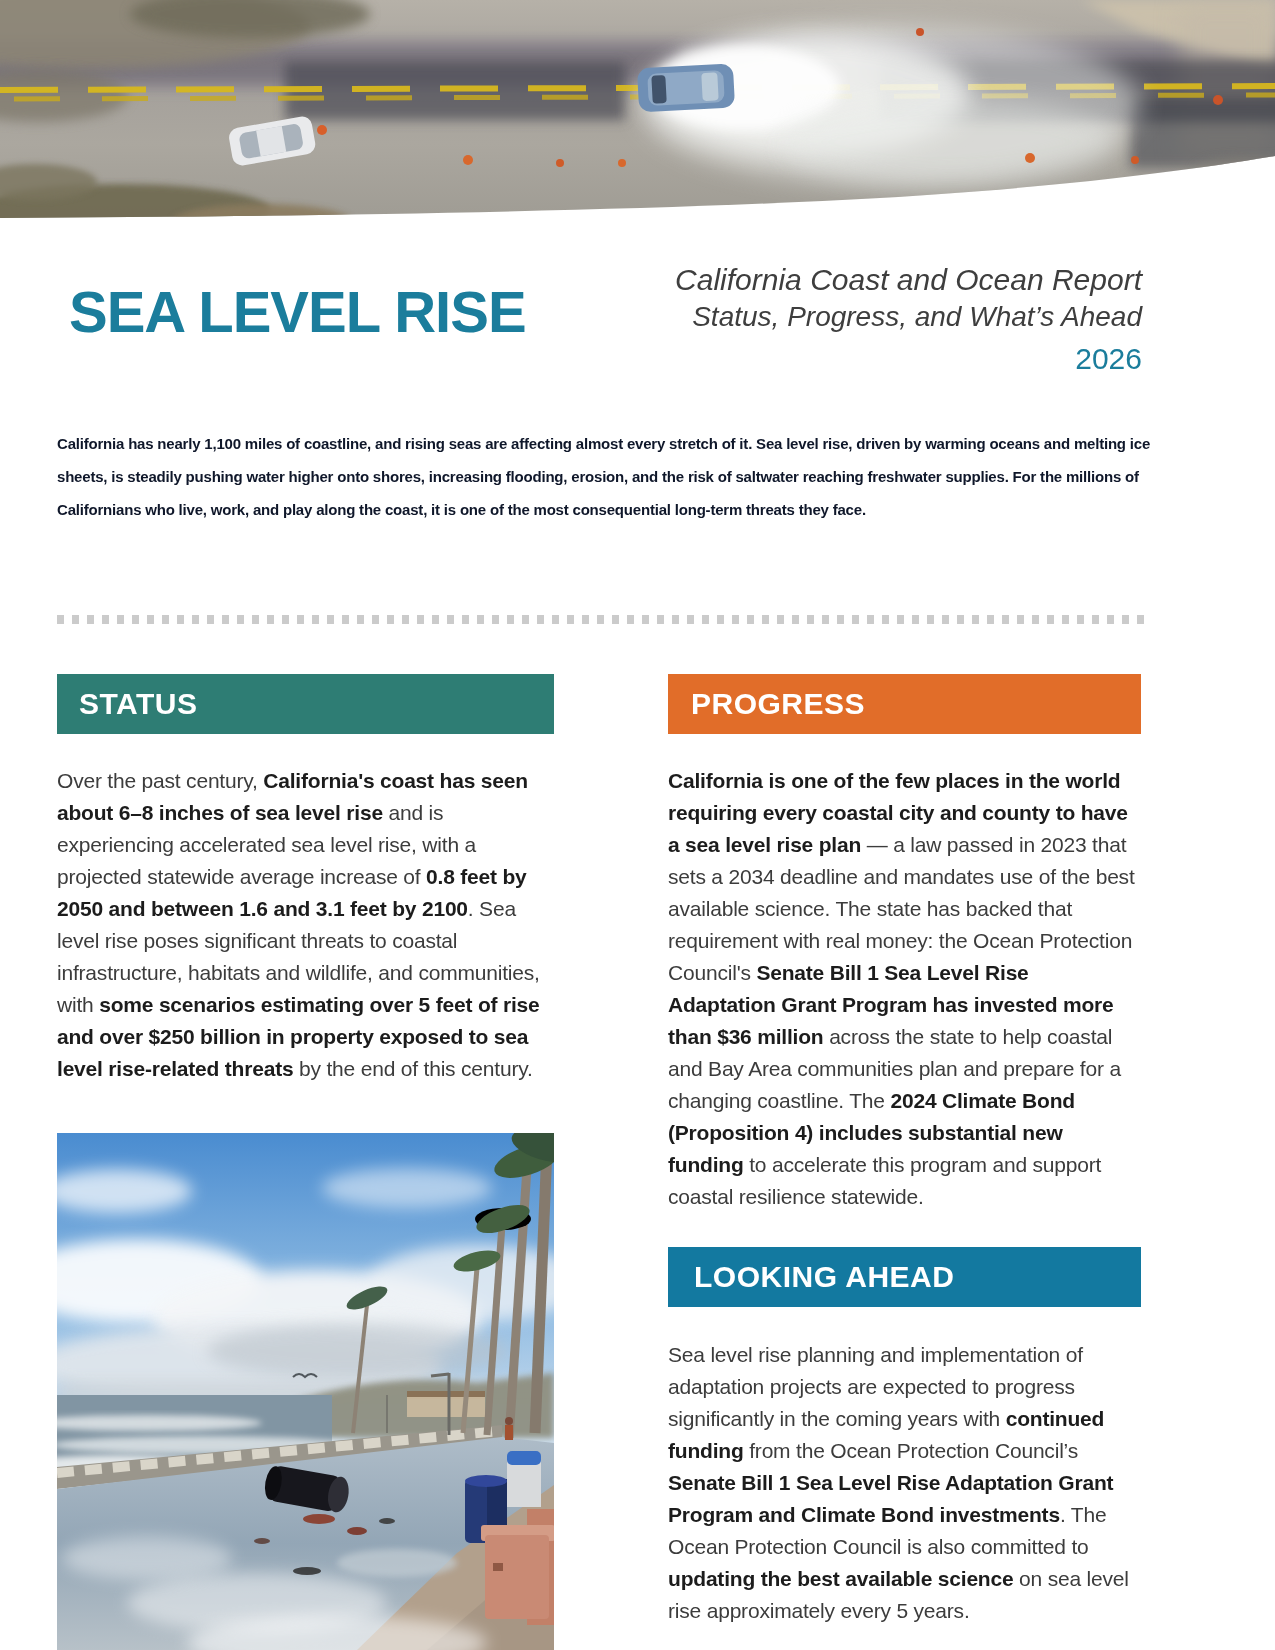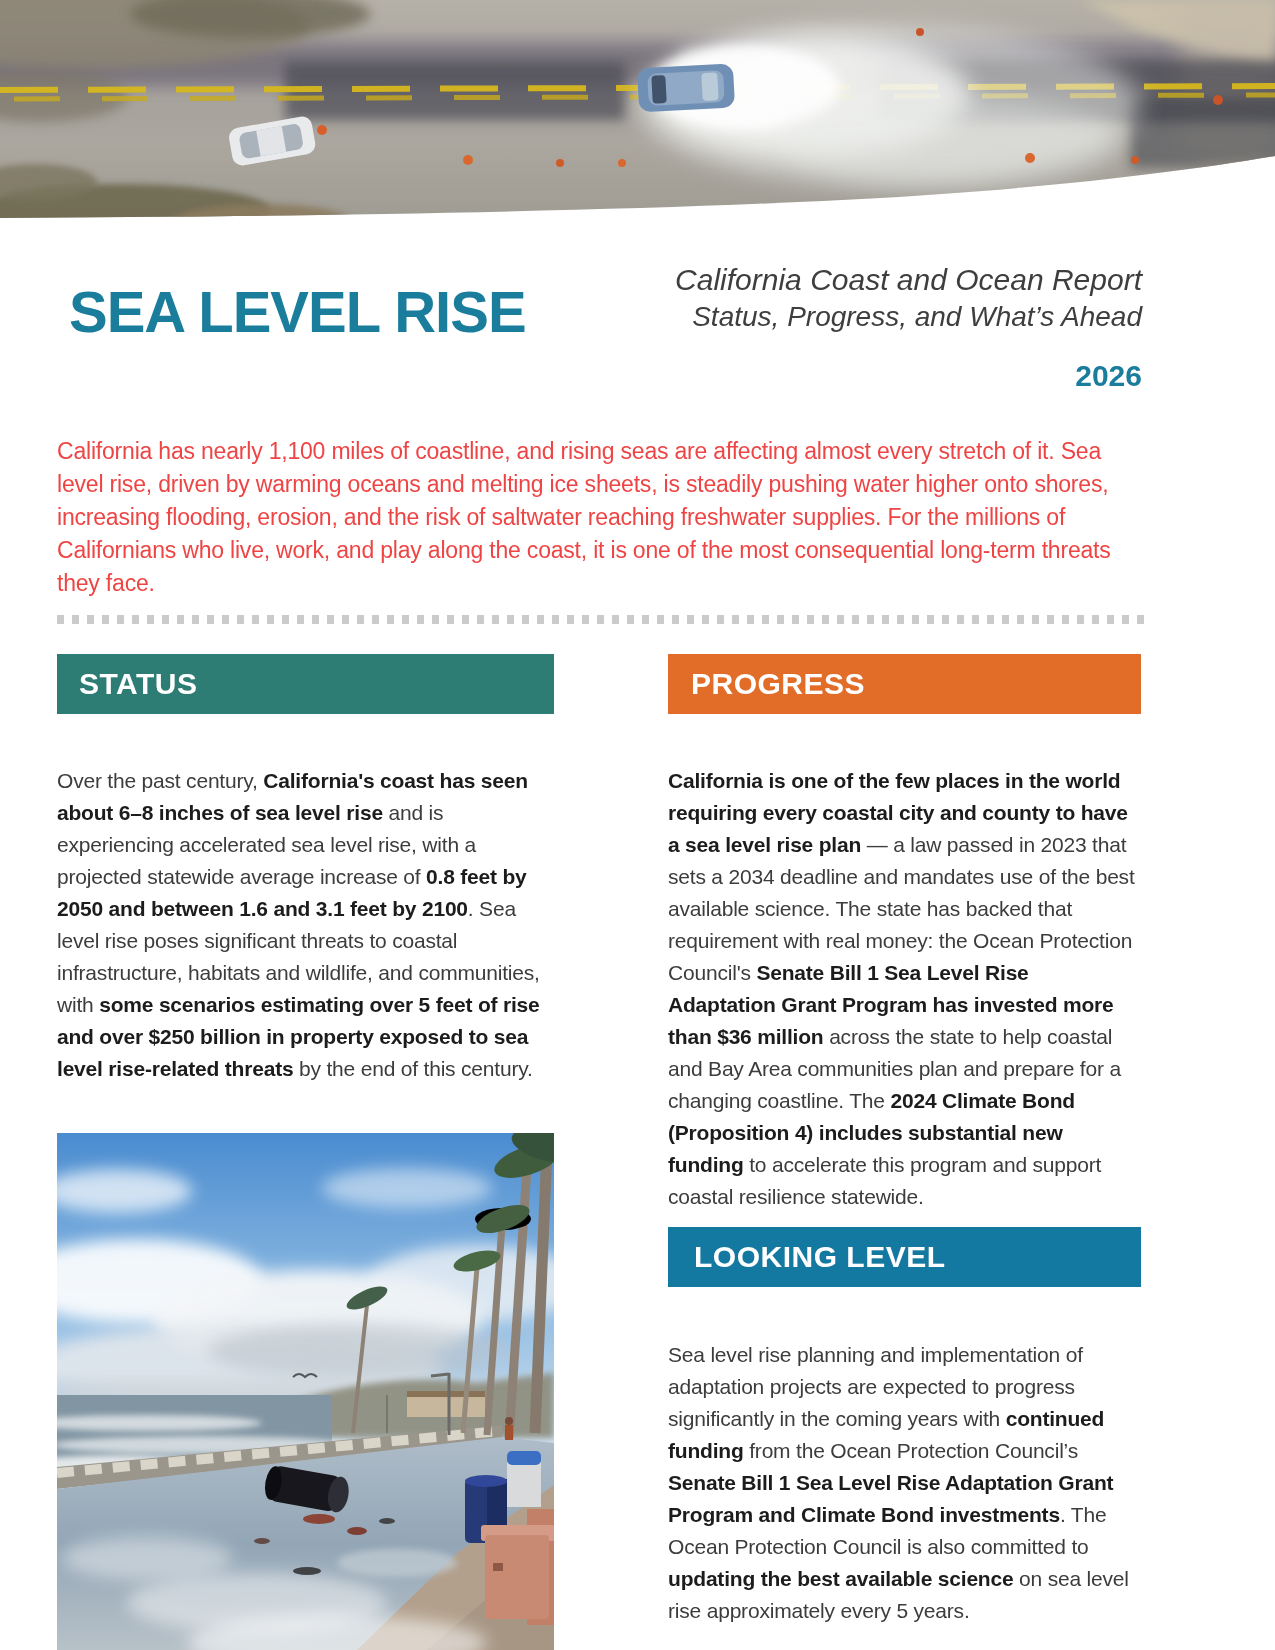--- a/index.html
+++ b/index.html
@@ -9,32 +9,32 @@
   }
   .header-photo{position:absolute;top:0;left:0;width:1275px;height:232px;}
   .page-title{
     position:absolute;left:55px;top:268px;margin:14px;
     font-size:58px;font-weight:800;letter-spacing:-1px;
     color:var(--title-teal,#1B7D9C);line-height:1.05;
   }
   .report-block{position:absolute;right:133px;top:260px;text-align:right;color:#3e3e3e;}
   .report-title{font-size:30px;line-height:1.3;font-weight:400;font-style:italic;}
   .report-subtitle{font-size:28px;line-height:1.3;font-style:italic;}
-  .report-year{font-size:30px;line-height:1.25;font-weight:700;color:var(--title-teal,#1B7D9C);margin-top:22px;}
+  .report-year{font-size:30px;line-height:1.25;font-weight:400;color:var(--title-teal,#1B7D9C);margin-top:5px;}
   .intro{
     position:absolute;left:57px;top:412px;width:1096px;
-    font-size:23px;line-height:33px;letter-spacing:-0.2px;color:#ef4444;
+    font-size:15px;line-height:33px;letter-spacing:-0.2px;color:#0f172a;font-weight:bold;
   }
   .divider{
     position:absolute;left:57px;top:615px;width:1088px;height:9px;
     background:repeating-linear-gradient(90deg,#cbcbcb 0 7px,#ffffff 7px 15px);
   }
   .bar{
     position:absolute;height:60px;box-sizing:border-box;display:flex;align-items:center;
-    color:#ffffff;font-weight:700;font-size:30px;letter-spacing:0.5px;
+    color:#ffffff;font-weight:700;font-size:30px;letter-spacing:0.5px;margin-top:20px;
   }
   .bar-status{left:57px;top:654px;width:497px;background:var(--status-teal,#2E7D74);padding-left:22px;}
   .bar-progress{left:668px;top:654px;width:473px;background:var(--progress-orange,#E16D29);padding-left:23px;}
   .bar-ahead{left:668px;top:1227px;width:473px;background:var(--ahead-blue,#1379A0);padding-left:26px;}
   .body-text{font-size:21px;line-height:32px;letter-spacing:-0.2px;color:#3c3c3c;position:absolute;}
   .body-text b{font-weight:700;color:#1c1c1c;}
   .status-text{left:57px;top:744px;width:497px;}
   .progress-text{left:668px;top:744px;width:473px;}
   .ahead-text{left:668px;top:1318px;width:473px;}
   .status-photo{position:absolute;left:57px;top:1133px;width:497px;height:517px;overflow:hidden;}
@@ -124,21 +124,21 @@
 
   <div class="divider"></div>
 
   <div class="bar bar-status">
     <span>STATUS</span>
   </div>
   <div class="bar bar-progress">
     <span>PROGRESS</span>
   </div>
   <div class="bar bar-ahead">
-    <span>LOOKING LEVEL</span>
+    <span>LOOKING AHEAD</span>
   </div>
 
   <p class="body-text status-text"><span>Over the past century, </span><b>California's coast has seen about 6–8 inches of sea level rise</b><span> and is experiencing accelerated sea level rise, with a projected statewide average increase of </span><b>0.8 feet by 2050 and between 1.6 and 3.1 feet by 2100</b><span>. Sea level rise poses significant threats to coastal infrastructure, habitats and wildlife, and communities, with </span><b>some scenarios estimating over 5 feet of rise and over $250 billion in property exposed to sea level rise-related threats</b><span> by the end of this century.</span></p>
   <p class="body-text progress-text"><b>California is one of the few places in the world requiring every coastal city and county to have a sea level rise plan</b><span> — a law passed in 2023 that sets a 2034 deadline and mandates use of the best available science. The state has backed that requirement with real money: the Ocean Protection Council's </span><b>Senate Bill 1 Sea Level Rise Adaptation Grant Program has invested more than $36 million</b><span> across the state to help coastal and Bay Area communities plan and prepare for a changing coastline. The </span><b>2024 Climate Bond (Proposition 4) includes substantial new funding</b><span> to accelerate this program and support coastal resilience statewide.</span></p>
   <p class="body-text ahead-text"><span>Sea level rise planning and implementation of adaptation projects are expected to progress significantly in the coming years with </span><b>continued funding</b><span> from the Ocean Protection Council’s </span><b>Senate Bill 1 Sea Level Rise Adaptation Grant Program and Climate Bond investments</b><span>. The Ocean Protection Council is also committed to </span><b>updating the best available science</b><span> on sea level rise approximately every 5 years.</span></p>
 
   <div class="status-photo">
     <svg width="497" height="517" viewBox="0 0 497 517" role="img">
       <defs>
         <linearGradient id="skyg" x1="0" y1="0" x2="0" y2="1">

